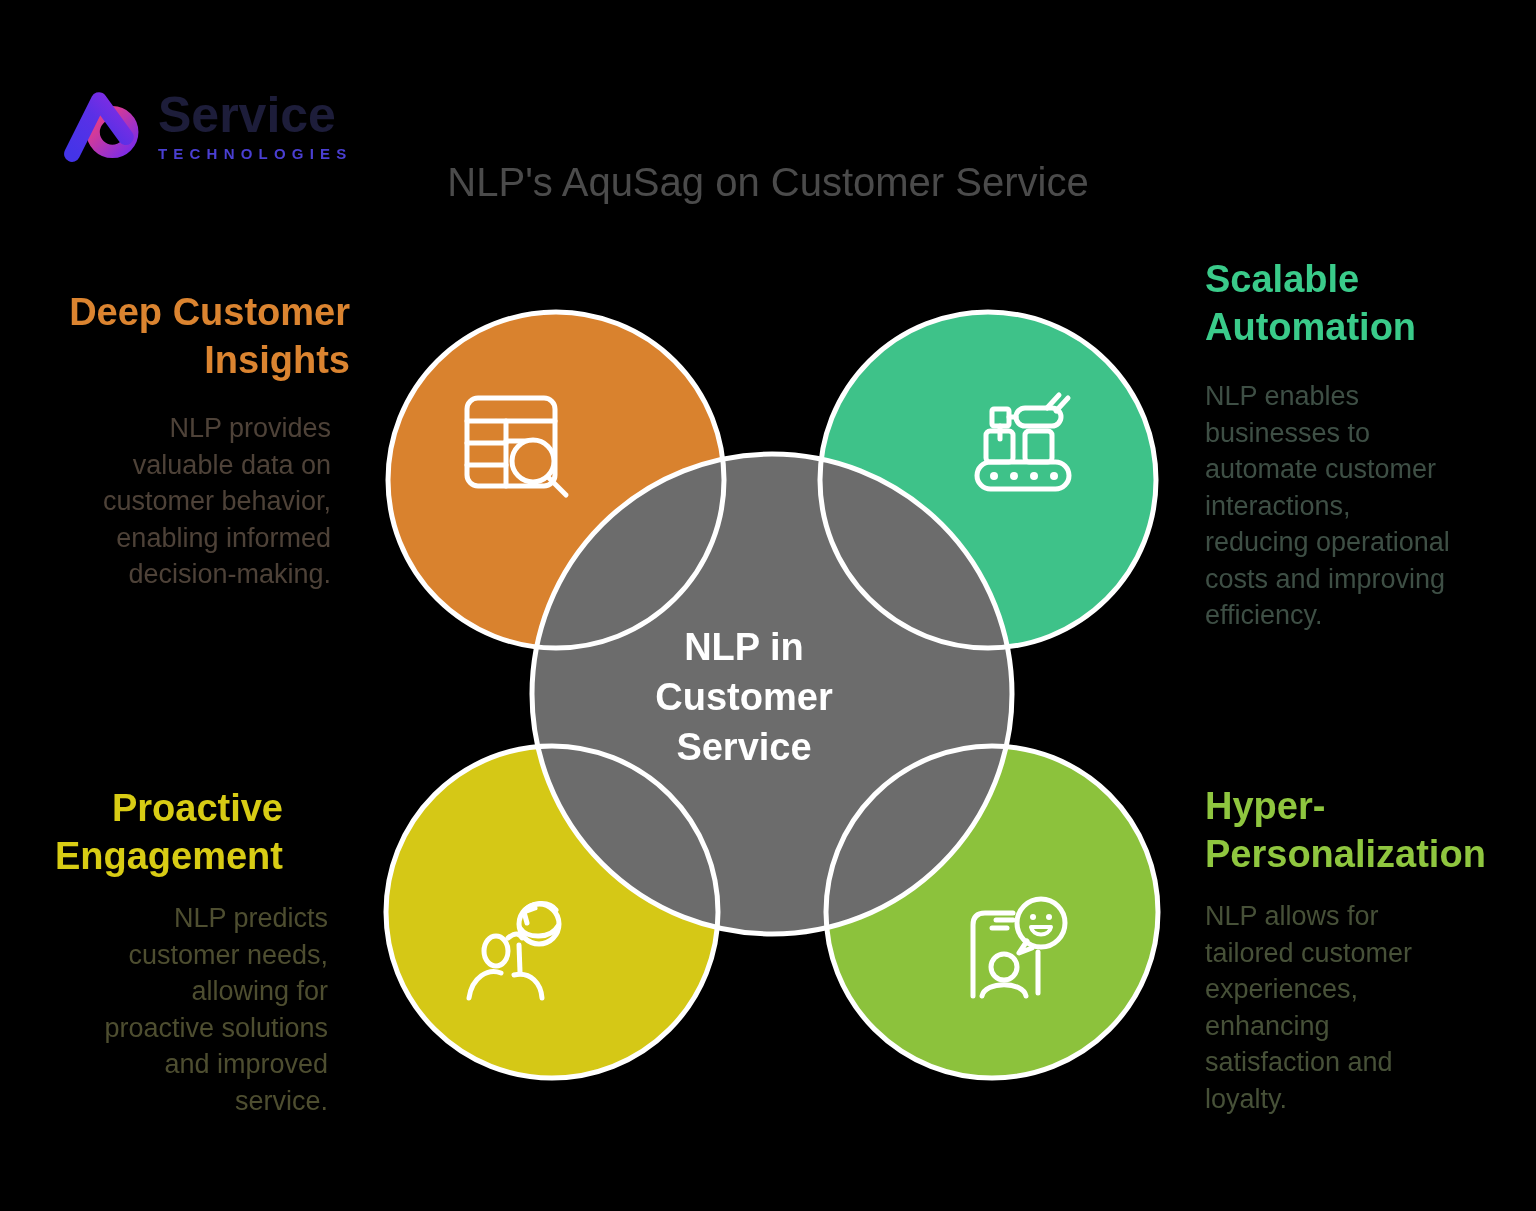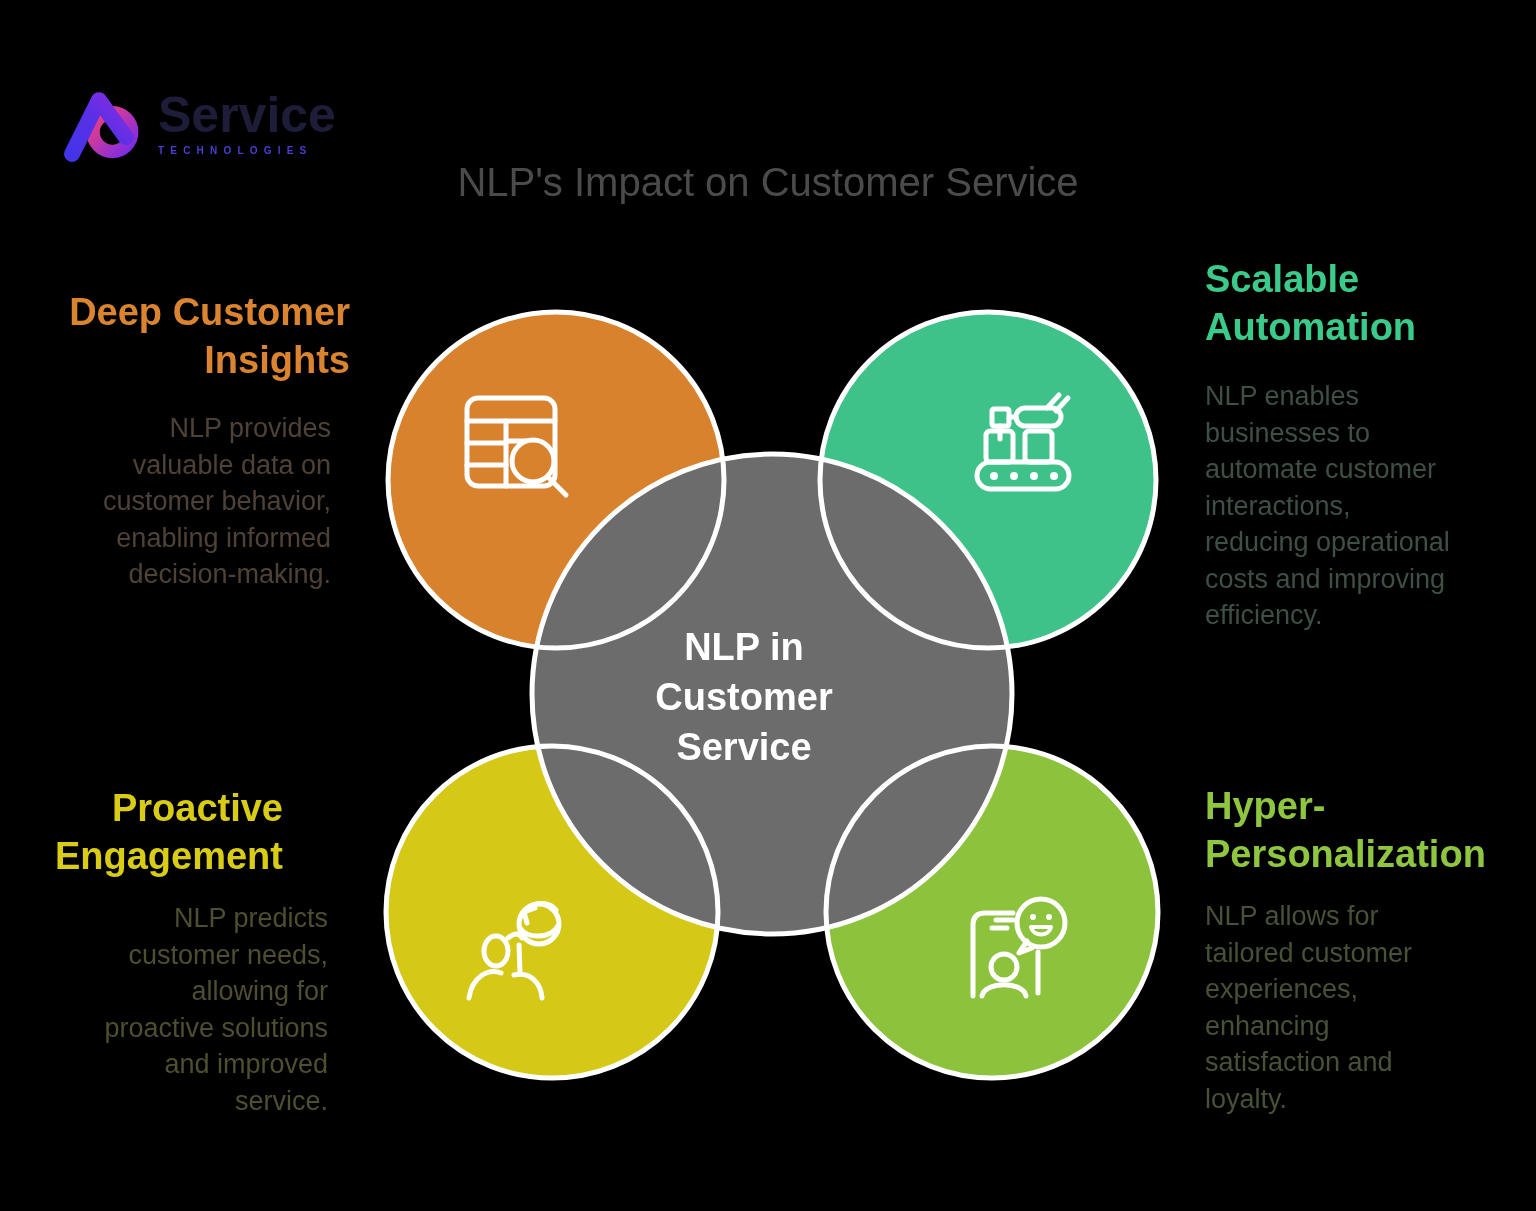--- a/index.html
+++ b/index.html
@@ -15,21 +15,21 @@
 
   
   .logo { position: absolute; left: 58px; top: 80px; display: flex; align-items: flex-start; }
   .logo-mark { width: 92px; height: 84px; }
   .logo-text { margin-left: 8px; margin-top: 10px; }
   .brand-name {
     font-size: 50px; font-weight: bold; letter-spacing: 0px;
     color: var(--logo-brand, #1d1d3a); line-height: 1;
   }
   .brand-tagline {
-    margin-top: 5px; font-size: 10px; font-weight: bold;
+    margin-top: 5px; font-size: 15px; font-weight: bold;
     letter-spacing: 6.2px; color: var(--logo-tagline, #4a3fd2);
   }
 
   
   .page-title {
     position: absolute; left: 0; right: 0; top: 160px;
     text-align: center; font-size: 40px; font-weight: 400;
     color: var(--title, #4b4b4b); margin: 0;
   }
 
@@ -92,21 +92,21 @@
       </defs>
       <circle cx="60" cy="62" r="23" fill="none" stroke="url(#gPink)" stroke-width="16"></circle>
       <path d="M12 88 L44 24 L76 68" fill="none" stroke="url(#gPurple)" stroke-width="19" stroke-linecap="round" stroke-linejoin="round"></path>
     </svg>
     <div class="logo-text">
       <div class="brand-name">Service</div>
       <div class="brand-tagline">TECHNOLOGIES</div>
     </div>
   </div>
 
-  <h1 class="page-title">NLP's Impact on Customer Service</h1>
+  <h1 class="page-title">NLP's AquSag on Customer Service</h1>
 
   <svg class="venn" viewBox="0 0 1536 1211">
 
     <circle class="fill-insights" cx="556" cy="480" r="168"></circle>
     <circle class="fill-automation" cx="988" cy="480" r="168"></circle>
     <circle class="fill-engagement" cx="552" cy="912" r="166"></circle>
     <circle class="fill-personalization" cx="992" cy="912" r="166"></circle>
 
     <circle class="fill-center" cx="772" cy="694" r="240"></circle>
 

